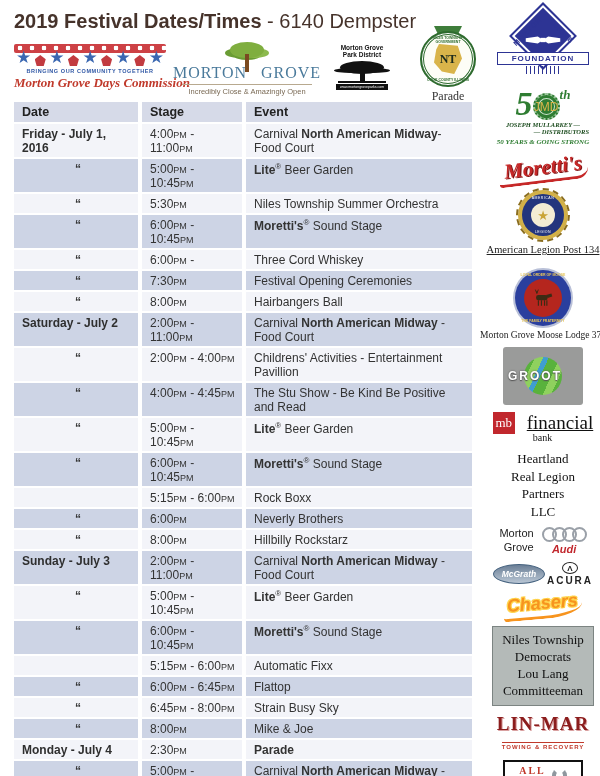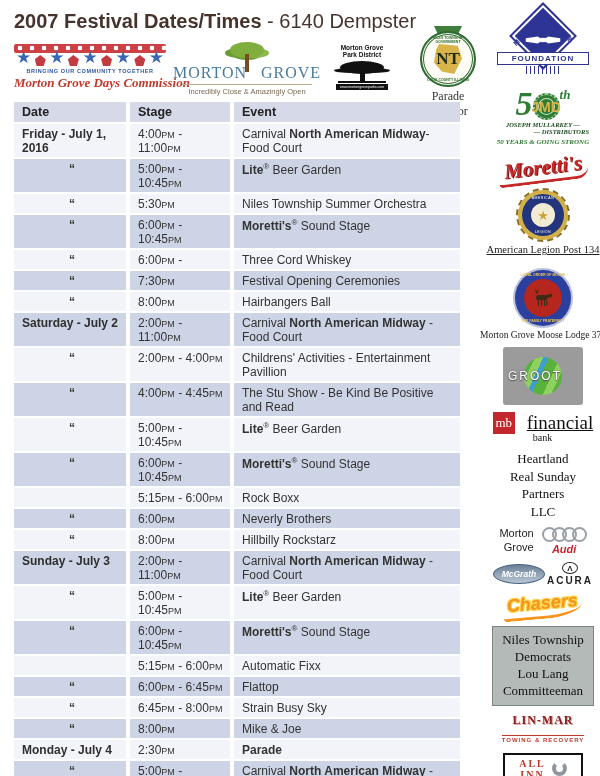--- a/index.html
+++ b/index.html
@@ -43,29 +43,29 @@
 
   .logo-nt { position:absolute; left:412px; top:26px; width:72px; text-align:center; }
   .nt-ribbon { width:28px; height:7px; margin:0 auto -2px; background:#3e7d3a; clip-path:polygon(0 0,100% 0,88% 100%,12% 100%); }
   .nt-seal { position:relative; width:56px; height:56px; margin:0 auto; border:2px solid #2e6b2e; border-radius:50%;
     box-shadow:inset 0 0 0 1px #fff, inset 0 0 0 2px #2e6b2e; background:#fdfdf6; }
   .nt-ring-top { position:absolute; top:3px; left:0; right:0; font-size:3.5px; color:#2e6b2e; font-weight:bold; }
   .nt-ring-bottom { position:absolute; bottom:3px; left:0; right:0; font-size:3.5px; color:#2e6b2e; font-weight:bold; }
   .nt-center { position:absolute; left:50%; top:50%; transform:translate(-50%,-50%); width:28px; height:30px; background:#d9b44a;
     clip-path:polygon(18% 0,85% 6%,100% 48%,72% 100%,28% 92%,0 62%,8% 18%);
     display:flex; align-items:center; justify-content:center; }
-  .nt-initials { font-family:"Liberation Serif",serif; font-weight:bold; font-size:17px; color:#1c2b1c; }
+  .nt-initials { font-family:"Liberation Serif",serif; font-weight:bold; font-size:12px; color:#1c2b1c; }
   .nt-caption { font-family:"Liberation Serif",serif; font-size:12px; color:#333; margin-top:2px; }
 
   
   .sched { position:absolute; left:10px; top:100px; }
   table { border-collapse:separate; border-spacing:4px 2px; }
   th, td { vertical-align:top; }
   th { background:var(--head,#d6dae8); text-align:left; font-size:12.5px; color:#222; padding:3px 4px 3px 8px; }
-  th.w-date { width:112px; } th.w-time { width:100px; } th.w-event { width:226px; }
+  th.w-date { width:124px; } th.w-time { width:100px; } th.w-event { width:226px; }
   td { font-size:12px; color:#333; padding:3px 4px 2px 8px; height:19px; }
   tr.shade td { background:var(--shade,#cdd4e5); }
   tr.plain td { background:var(--plain,#f3f4f9); }
   td.day { font-weight:bold; color:#2f2f2f; }
   td.ditto { text-align:center; font-weight:bold; }
   td .b { font-weight:bold; }
   td .sup { font-size:8px; vertical-align:super; }
   td .pm { font-size:9px; }
 
   
@@ -80,21 +80,21 @@
   .fnd-hands { position:absolute; left:50%; top:24px; transform:translateX(-50%); }
   .fnd-banner { position:absolute; left:2px; right:2px; top:44px; background:#fff; border:1px solid #2d3494; color:#2d3494;
     font-weight:bold; font-size:8px; letter-spacing:1px; padding:1px 0; }
   .fnd-hatch { position:absolute; left:50%; top:58px; transform:translateX(-50%); width:34px; height:8px;
     background:repeating-linear-gradient(90deg,#2d3494 0 1px,transparent 1px 4px); }
 
   .mullarkey { width:104px; }
   .mul-50 { display:flex; align-items:flex-start; justify-content:center; }
   .mul-5 { font-family:"Liberation Serif",serif; font-style:italic; font-weight:bold; font-size:34px; line-height:34px; color:#2f7d32; }
   .mul-cap { width:27px; height:27px; margin-top:6px; border-radius:50%; background:#2f7d32; border:2px dotted #9ec79f;
-    box-shadow:inset 0 0 0 3px #2f7d32, inset 0 0 0 4px #cde3cd; color:#d9b44a; font-size:14px; font-weight:bold;
+    box-shadow:inset 0 0 0 3px #2f7d32, inset 0 0 0 4px #cde3cd; color:#d9b44a; font-size:12px; font-weight:normal;
     display:flex; align-items:center; justify-content:center; }
   .mul-th { font-family:"Liberation Serif",serif; font-style:italic; font-weight:bold; font-size:13px; color:#2f7d32; }
   .mul-l1,.mul-l2 { font-family:"Liberation Serif",serif; font-style:italic; font-weight:bold; font-size:6.5px; color:#1c4c1e; }
   .mul-l2 { text-align:right; padding-right:6px; }
   .mul-l3 { font-family:"Liberation Serif",serif; font-style:italic; font-weight:bold; font-size:7px; color:#2f7d32; margin-top:3px; }
 
   .mor-script { display:inline-block; font-family:"Liberation Serif",serif; font-style:italic; font-weight:bold; font-size:21px;
     color:#c62828; transform:rotate(-7deg); text-shadow:1px 1px 0 #7f1616; border-bottom:3px solid #c62828; padding:2px 6px 0; border-radius:0 0 12px 4px; }
 
   .leg-outer { width:50px; height:50px; margin:0 auto; border-radius:50%; background:radial-gradient(#e3c766,#c9a437);
@@ -110,21 +110,21 @@
   .moo-ring { position:relative; width:56px; height:56px; margin:0 auto; border-radius:50%; background:#2a3f9e;
     box-shadow:0 0 0 2px #b9c0d8; display:flex; align-items:center; justify-content:center; }
   .moo-top { position:absolute; top:3px; left:4px; right:4px; font-size:3.5px; color:#e8c65a; font-weight:bold; }
   .moo-bottom { position:absolute; bottom:3px; left:4px; right:4px; font-size:3.5px; color:#e8c65a; font-weight:bold; }
   .moo-core { width:38px; height:38px; border-radius:50%; background:#b5261e; display:flex; align-items:center; justify-content:center; }
   .moo-caption { font-family:"Liberation Serif",serif; font-size:9.5px; color:#222; margin-top:4px; white-space:nowrap; }
 
   .groot-sq { position:relative; width:80px; height:58px; background:#9a9b9a; border-radius:3px; display:flex; align-items:center; justify-content:center; }
   .groot-globe { width:38px; height:38px; border-radius:50%;
     background:linear-gradient(115deg,#59b23c 0 20%,#8fd15e 20% 35%,#3f9ed0 35% 45%,#59b23c 45% 65%,#8fd15e 65% 80%,#59b23c 80%); }
-  .groot-word { position:absolute; left:0; right:16px; top:50%; transform:translateY(-50%); color:#fff; font-weight:normal; font-size:12px;
+  .groot-word { position:absolute; left:0; right:16px; top:50%; transform:translateY(-50%); color:#fff; font-weight:bold; font-size:12px;
     letter-spacing:2px; text-shadow:0 0 2px #555, 0 1px 1px #555; }
 
   .mb-row { display:flex; align-items:flex-start; justify-content:center; gap:12px; }
   .mb-sq { width:22px; height:22px; background:#c1272d; color:#fff; font-family:"Liberation Serif",serif; font-size:13px;
     display:flex; align-items:center; justify-content:center; }
   .mb-fin { font-family:"Liberation Serif",serif; font-size:19px; color:#111; line-height:22px;text-decoration:underline; }
   .mb-bank { font-family:"Liberation Serif",serif; font-size:10px; color:#111; text-align:left; margin-left:40px; margin-top:-2px; }
 
   .heartland { font-family:"Liberation Serif",serif; font-size:13px; color:#111; line-height:1.35; }
 
@@ -142,35 +142,35 @@
     color:#222; display:flex; align-items:center; justify-content:center; }
   .acu-word { font-size:10px; font-weight:bold; letter-spacing:2px; color:#222; margin-top:1px; }
 
   .chs { display:inline-block; font-size:18px; font-weight:bold; font-style:italic; color:#f7941e; transform:rotate(-5deg);
     text-shadow:1px 1px 0 #ffd54f,-1px -1px 0 #ffd54f,1px -1px 0 #ffd54f,-1px 1px 0 #ffd54f;
     border-bottom:3px solid #f7941e; border-radius:0 0 50% 4px; padding:0 4px 2px; }
 
   .dems { width:102px; background:#b4bab8; border:1px solid #7c8482; padding:5px 2px;
     font-family:"Liberation Serif",serif; font-size:13px; color:#111; line-height:1.3; }
 
-  .lm-name { font-family:"Liberation Serif",serif; font-weight:bold; font-size:12px; letter-spacing:1px; color:#8b1d1d;
+  .lm-name { font-family:"Liberation Serif",serif; font-weight:bold; font-size:19px; letter-spacing:1px; color:#8b1d1d;
     text-shadow:1px 1px 0 #d9a0a0; }
   .lm-tag { font-size:6px; font-weight:bold; color:#c0392b; letter-spacing:1px; border-top:1px solid #c0392b; display:inline-block; padding-top:1px; }
 
   .allinn { width:80px; height:32px; border:2px solid #111; background:#fff; display:flex; align-items:center; justify-content:center; gap:6px; }
   .ai-text { font-family:"Liberation Serif",serif; font-weight:bold; font-size:10px; letter-spacing:2px; color:#c0392b; line-height:1.1; }
   .ai-shoe { width:15px; height:15px; border:4px solid #8f979e; border-radius:50%; border-bottom-color:transparent; transform:rotate(180deg); }
 </style>
 </head>
 <body>
 
 <div class="page">
 
   <div class="title">
-    <span class="t-main">2007 Festival Dates/Times</span><span class="t-suffix"> - 6140 Dempster</span>
+    <span class="t-main">2019 Festival Dates/Times</span><span class="t-suffix"> - 6140 Dempster</span>
   </div>
 
   <div class="logo-days">
     <div class="days-band"></div>
     <div class="days-stars">
       <span class="st">★</span>
         <span class="pent"></span>
         <span class="st">★</span>
         <span class="pent"></span>
         <span class="st">★</span>
@@ -424,21 +424,21 @@
     <div class="sp">
       <div class="mb-row">
         <span class="mb-sq">mb</span>
         <span class="mb-fin">financial</span>
       </div>
       <div class="mb-bank">bank</div>
     </div>
 
     <div class="sp heartland">
       <div>Heartland</div>
-      <div>Real Sunday</div>
+      <div>Real Legion</div>
       <div>Partners</div>
       <div>LLC</div>
     </div>
 
     <div class="sp audi">
       <div class="audi-city">
         <div>Morton</div>
         <div>Grove</div>
       </div>
       <div>

